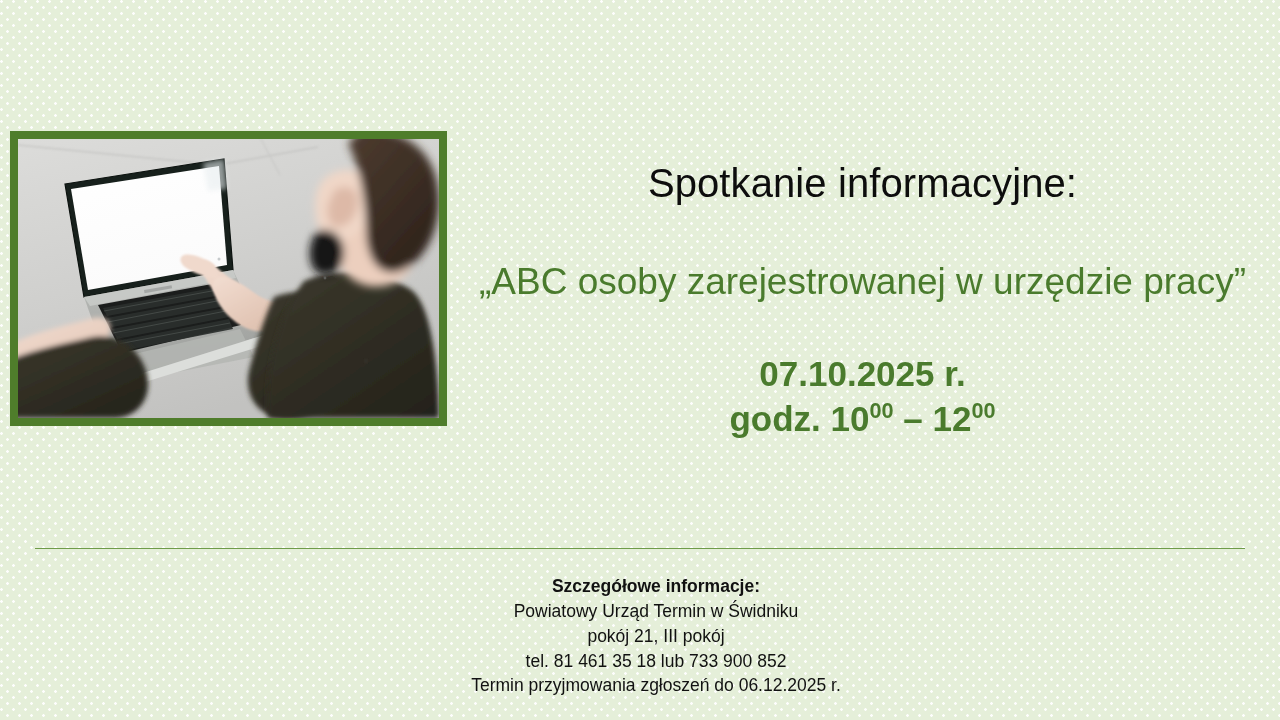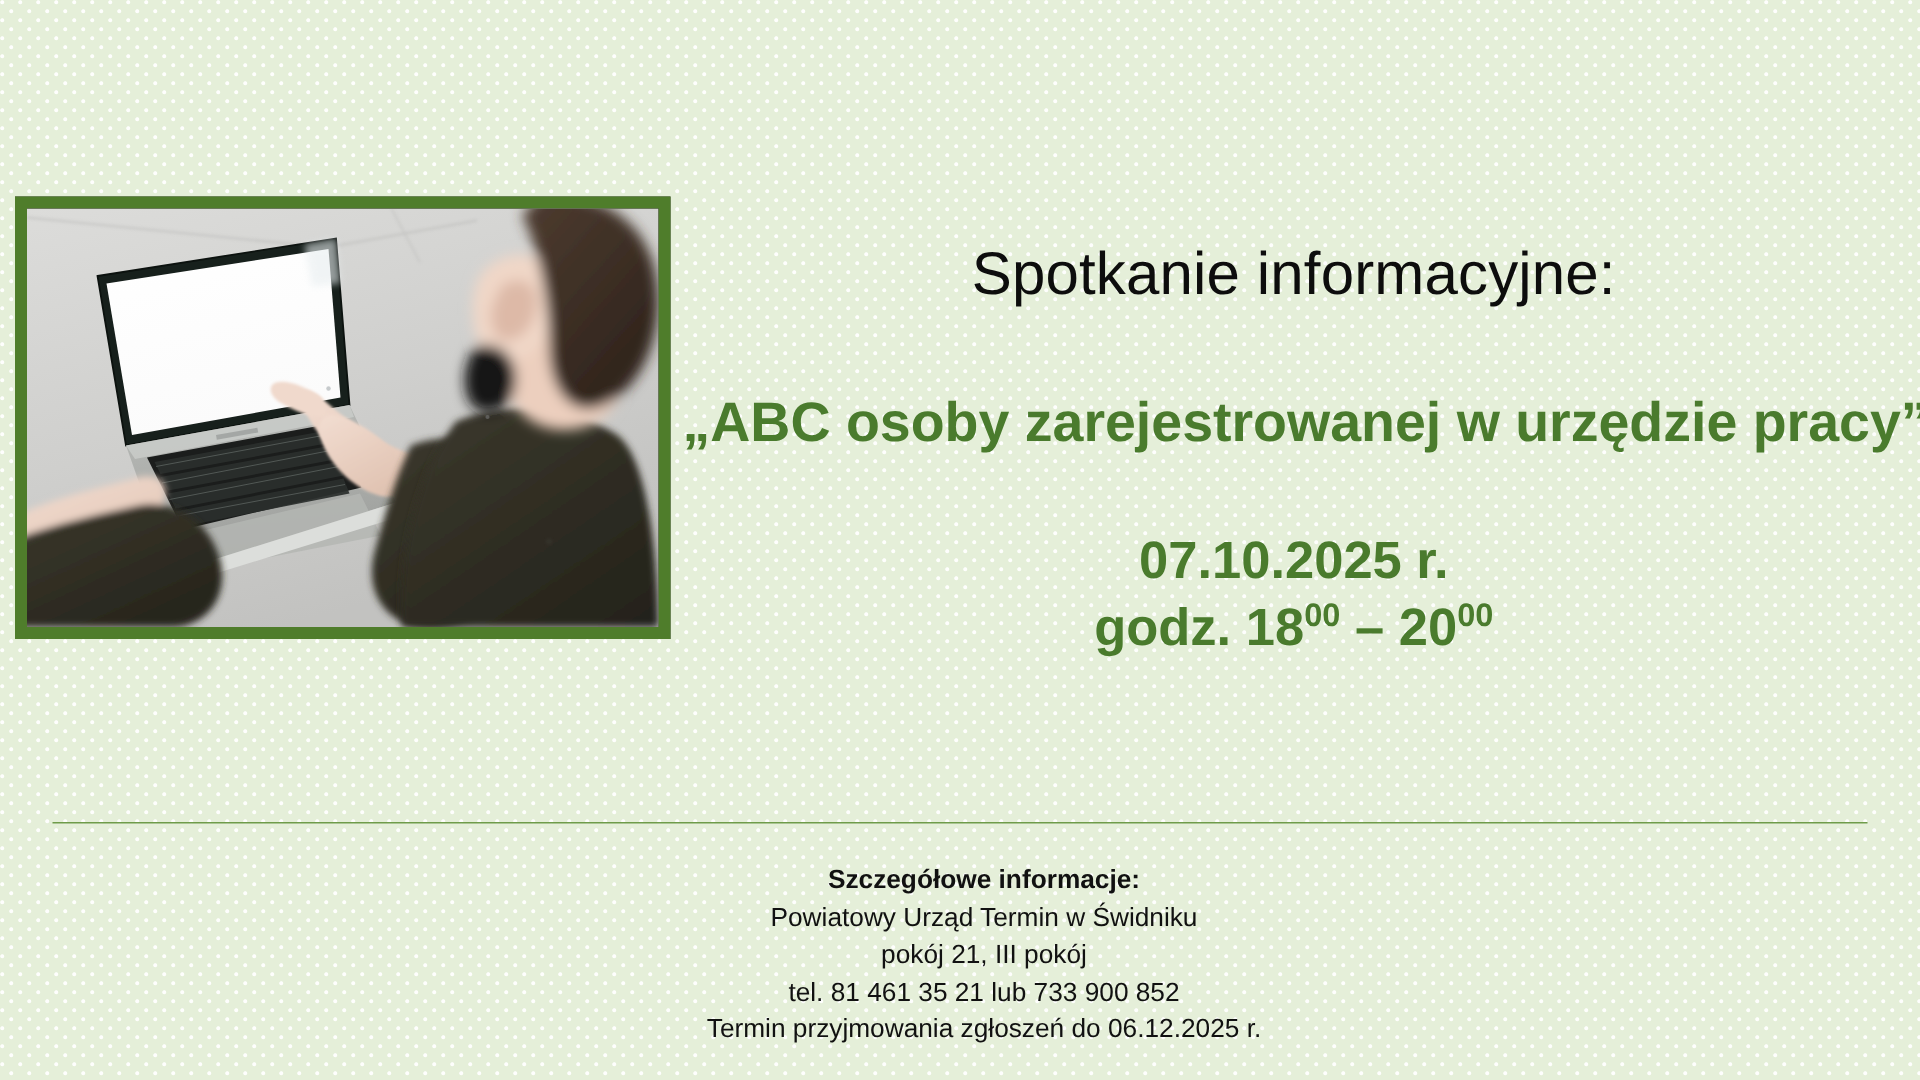--- a/index.html
+++ b/index.html
@@ -65,21 +65,21 @@
     font-size: 40px;
     font-weight: 400;
     color: #0d0d0d;
     line-height: 1.15;
     letter-spacing: 0.1px;
     margin: 0;
     padding-top: 10px;
   }
   .heading-green {
     font-size: 37px;
-    font-weight: 700;
+    font-weight: 400;
     color: #4a7b2d;
     line-height: 1.15;
     margin: 0;
     padding-top: 55px;
     white-space: nowrap;
   }
   .date-block {
     padding-top: 47px;
     color: #4a7b2d;
     font-weight: 700;
@@ -258,27 +258,27 @@
   </div>
 
   <div class="text-col">
 
     <h1 class="heading-plain">Spotkanie informacyjne:</h1>
 
     <h2 class="heading-green">„ABC osoby zarejestrowanej w urzędzie pracy”</h2>
 
     <div class="date-block">
       <span class="line">07.10.2025 r.</span>
-      <span class="line"><span>godz. 18</span><sup>00</sup><span> – 20</span><sup>00</sup></span>
+      <span class="line"><span>godz. 10</span><sup>00</sup><span> – 12</span><sup>00</sup></span>
     </div>
   </div>
 
   <div class="divider"></div>
 
   <div class="footer">
     <span class="f-line bold">Szczegółowe informacje:</span>
     <span class="f-line">Powiatowy Urząd Termin w Świdniku</span>
     <span class="f-line">pokój 21, III pokój</span>
-    <span class="f-line">tel. 81 461 35 21 lub 733 900 852</span>
+    <span class="f-line">tel. 81 461 35 18 lub 733 900 852</span>
     <span class="f-line">Termin przyjmowania zgłoszeń do 06.12.2025 r.</span>
   </div>
 
 </div>
 
 </body></html>

